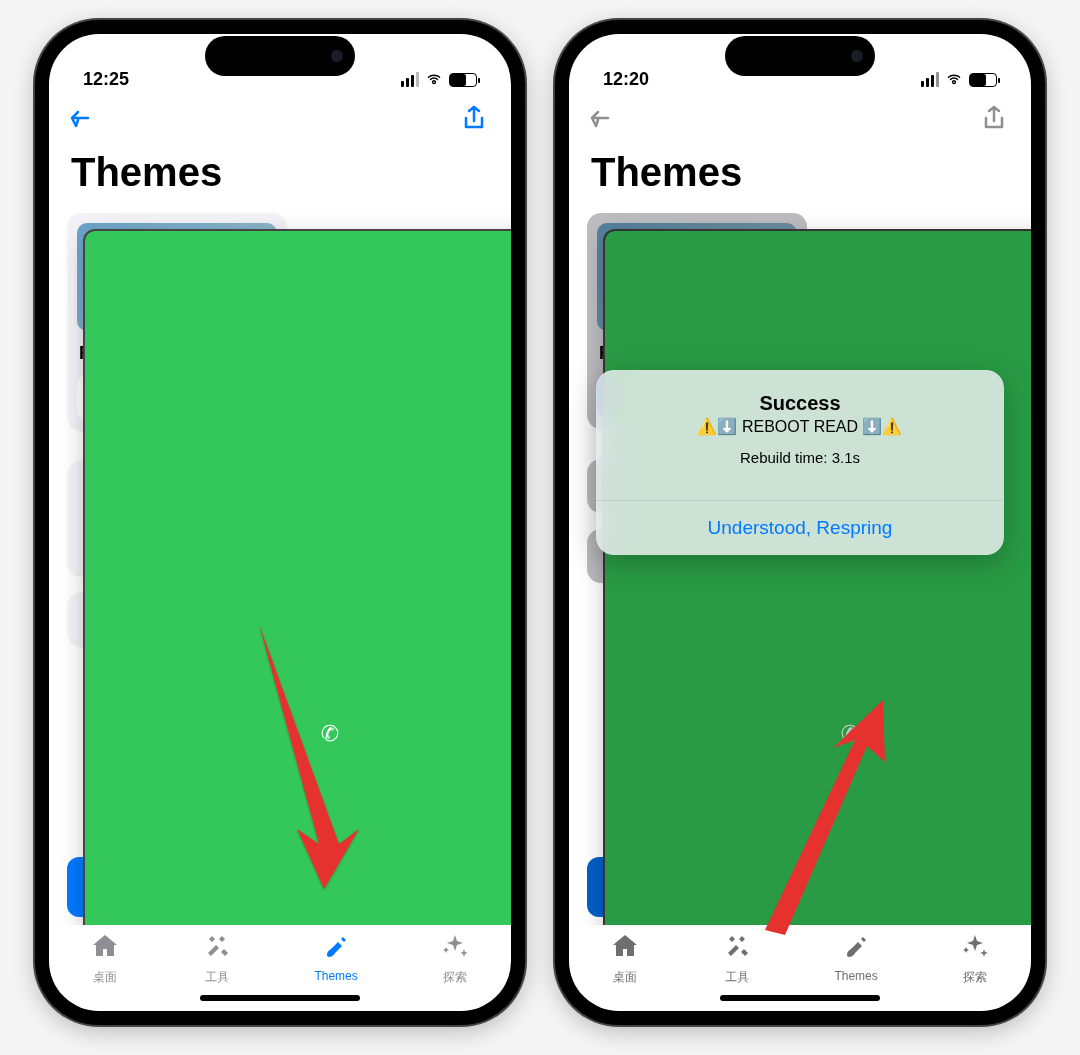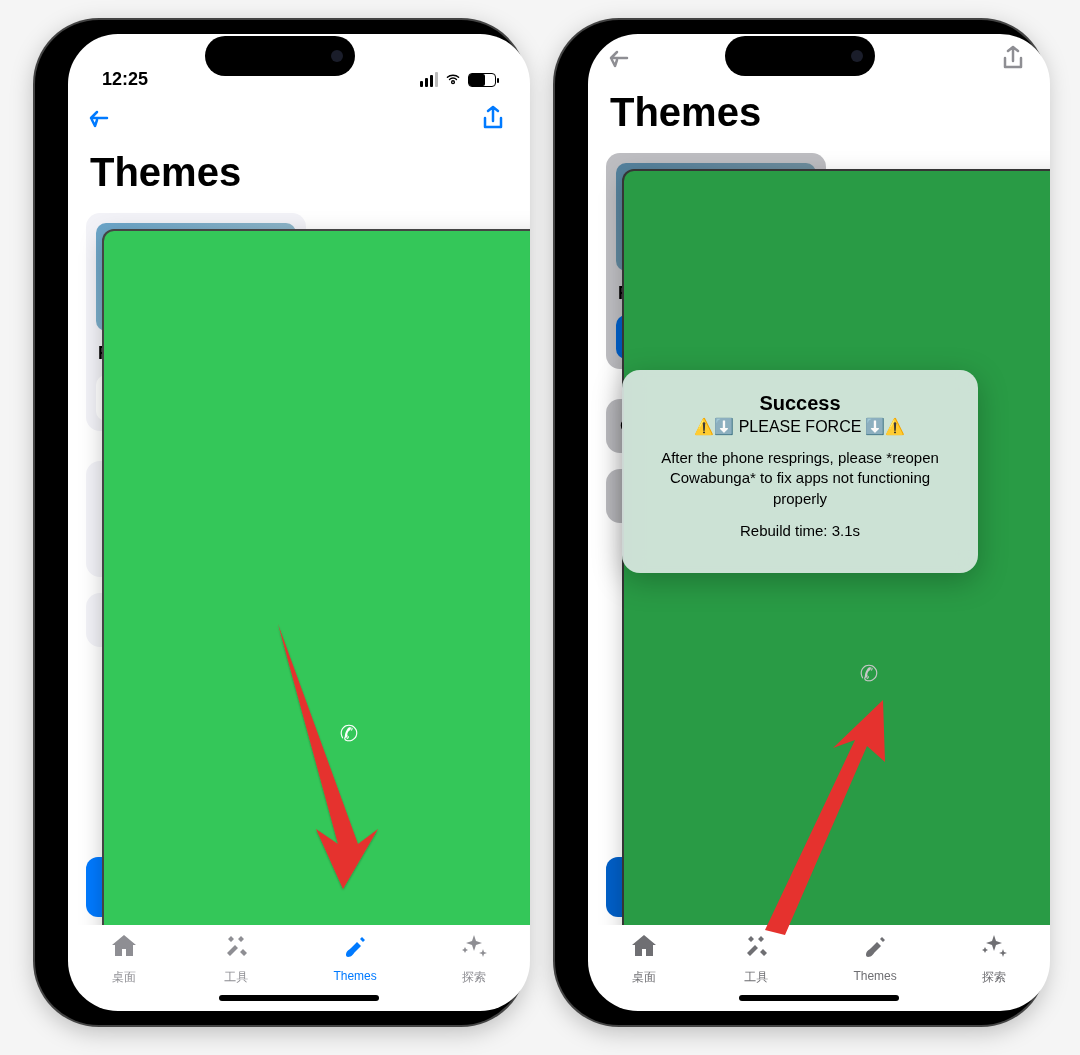--- a/index.html
+++ b/index.html
@@ -24,21 +24,20 @@
   }
   .screen {
     width: 100%;
     height: 100%;
     background: #fff;
     border-radius: 50px;
     overflow: hidden;
     position: relative;
     display: flex;
     flex-direction: column;
-    margin-left: 19px;
   }
   .screen.dimmed .scr-body, .screen.dimmed .statusbar, .screen.dimmed .tabbar { filter: brightness(0.78); }
   .notch {
     position: absolute;
     top: 16px;
     left: 50%;
     transform: translateX(-50%);
     width: 150px;
     height: 40px;
     background: #000;
@@ -127,21 +126,21 @@
   .tab svg{ width:30px; height:26px;}
   .homebar{
     position:absolute; bottom:10px; left:50%; transform:translateX(-50%);
     width:160px; height:6px; background:#000; border-radius:4px;
   }
   .arrow{
     position:absolute; z-index:90; pointer-events:none;
   }
   .alert{
     position:absolute; z-index:80; left:50%; transform:translateX(-50%);
-    top:350px; width:356px; background:#f2f2f7d0;
+    top:350px; width:408px; background:#f2f2f7d0;
     backdrop-filter:blur(10px);
     border-radius:18px; overflow:hidden;
     box-shadow:0 8px 30px rgba(0,0,0,.25);
     text-align:center; font-size:15px;
   }
   .alert .body{ padding:22px 20px 20px 20px;}
   .alert .ttl{ font-weight:700; font-size:20px; margin-bottom:2px;}
   .alert .read{ font-size:16px;}
   .alert p{ margin:12px 0; line-height:1.35;}
   .alert .btn{
@@ -278,20 +277,39 @@
           </filter>
         </defs>
       <path d="M40 10 L120 230 L140 215 L105 275 L78 215 L100 230 Z" fill="#e5322e" filter="url(#s1)"></path>
     </svg>
   </div>
 </div>
 
 <div class="phone">
   <div class="notch"></div>
   <div class="screen dimmed">
+    <div class="statusbar">
+      <div>12:20</div>
+      <div class="status-icons">
+        <div class="sig">
+            <span></span>
+            <span></span>
+            <span></span>
+            <span></span>
+          </div>
+        <div class="wifi">
+          <svg viewBox="0 0 24 20">
+              <path d="M12 18a2 2 0 100-4 2 2 0 000 4zM4 9c4-4 12-4 16 0M7 12c2.6-2.6 7.4-2.6 10 0" fill="none" stroke="#000" stroke-width="2" stroke-linecap="round"></path>
+            </svg>
+        </div>
+        <div class="battery">
+            <i></i>
+          </div>
+      </div>
+    </div>
 
     <div class="navrow">
       <span class="grey">
         <svg viewBox="0 0 30 30" fill="none" stroke-width="2.5" stroke-linecap="round" stroke-linejoin="round">
             <path d="M5 14h16M5 14l6-6M5 14l4 8 2-6"></path>
           </svg>
       </span>
       <span class="grey">
         <svg viewBox="0 0 30 30" fill="none" stroke-width="2.5" stroke-linecap="round" stroke-linejoin="round">
             <path d="M15 3v14M10 7l5-4 5 4M7 14v9h16v-9"></path>
@@ -372,22 +390,22 @@
           </svg>
         <span>探索</span>
       </div>
       <div class="homebar"></div>
     </div>
   </div>
 
   <div class="alert">
     <div class="body">
       <div class="ttl">Success</div>
-      <div class="read">⚠️⬇️ PLEASE FORCE ⬇️⚠️</div>
-      <p>After the phone resprings, please *reopen Cowabunga* to fix apps not functioning properly</p>
+      <div class="read">⚠️⬇️ REBOOT READ ⬇️⚠️</div>
       <p>Rebuild time: 3.1s</p>
     </div>
+    <div class="btn">Understood, Respring</div>
   </div>
 
   <svg class="arrow" style="left:170px; top:680px; width:180px; height:240px;" viewBox="0 0 180 240">
     <path d="M40 230 L130 40 L108 48 L158 0 L160 62 L142 46 L60 235 Z" fill="#e5322e"></path>
   </svg>
 </div>
 
 </body></html>

